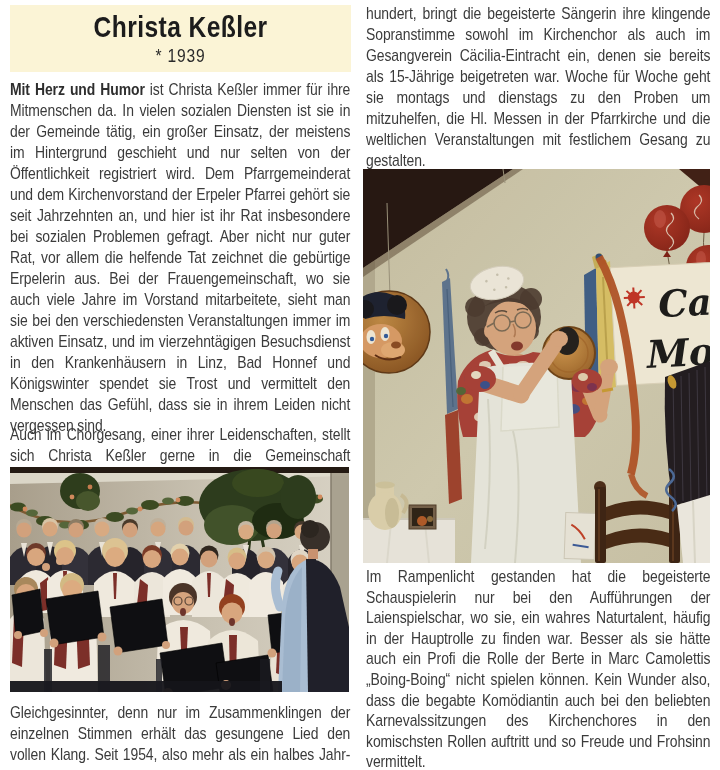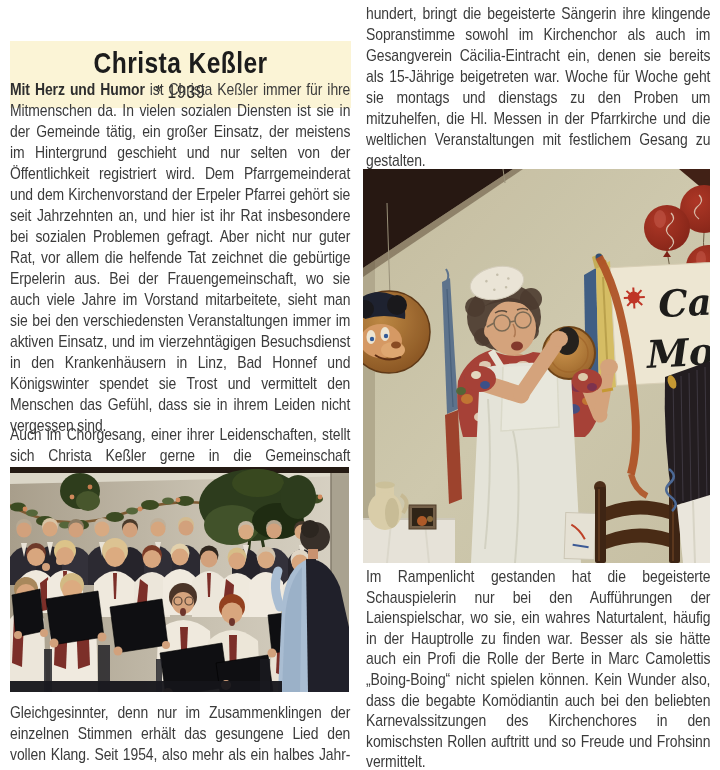--- a/index.html
+++ b/index.html
@@ -4,21 +4,20 @@
 <style>
   html,body { margin:0; padding:0; background:#ffffff; }
   .page {
     position:relative; width:720px; height:770px; background:#ffffff;
     font-family:"Liberation Sans", sans-serif; color:#3b3b3b; overflow:hidden;
   }
   .cnd { transform:scaleX(0.82); transform-origin:0 0; }
   .title-box {
     position:absolute; left:10px; top:5px; width:341px; height:67px;
     background:#fbf4d6;
-    margin-top:36px;
   }
   .title-inner { width:416px; text-align:center; padding-top:5px; }
   .title-inner h1 {
     margin:0; font-size:30px; line-height:34px; font-weight:bold; color:#1c1c1c;
     letter-spacing:0.5px;
   }
   .subtitle { font-size:19px; line-height:23px; color:#2a2a2a; letter-spacing:1px; }
   .para {
     position:absolute; font-size:17px; line-height:21px; text-align:justify;
     letter-spacing:-0.1px; color:#3b3b3b; margin:0;

